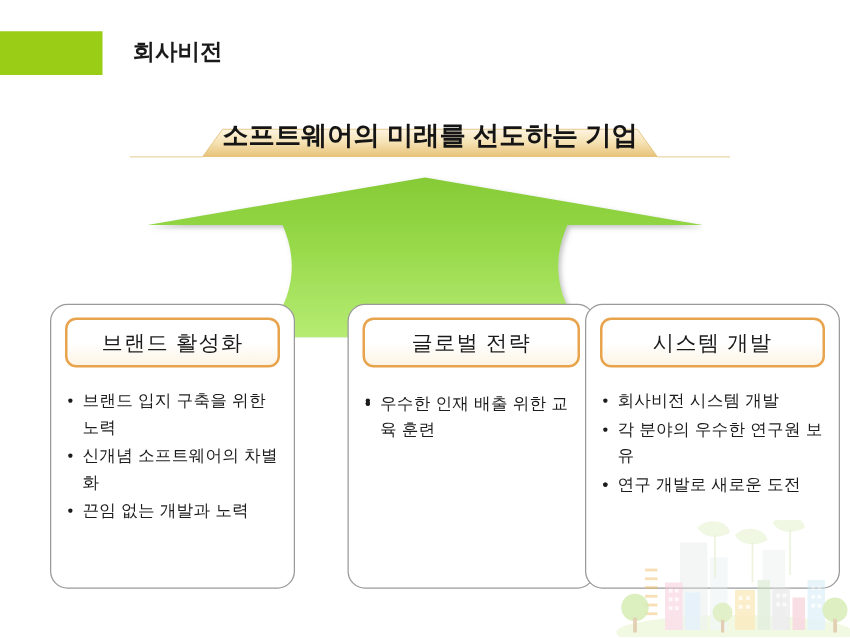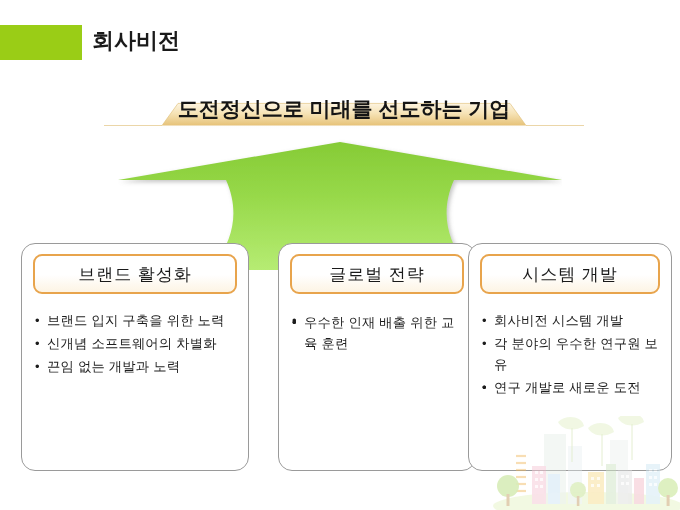--- a/index.html
+++ b/index.html
@@ -25,23 +25,23 @@
   #title-accent {
     position: absolute;
     left: 0;
     top: 25px;
     width: 82px;
     height: 35px;
     background: #9acd16;
   }
   #page-title {
     position: absolute;
-    left: 92px;
+    left: 106px;
     top: 22px;
-    font-size: 22px;
+    font-size: 18px;
     font-weight: bold;
     color: #1a1a1a;
     letter-spacing: 0px;
     line-height: 38px;
     white-space: nowrap;
   }
 
   
   #banner-wrap {
     position: absolute;
@@ -81,21 +81,21 @@
   
   .card {
     position: absolute;
     top: 243px;
     height: 228px;
     background: #ffffff;
     border: 1.4px solid #9a9a9a;
     border-radius: 14px;
     box-sizing: border-box;
   }
-  #card-1 { left: 21px;  width: 228px; padding-left: 35px; }
+  #card-1 { left: 40px;  width: 196px; padding-left: 35px; }
   #card-2 { left: 238px; width: 198px; margin-left: 40px; }
   #card-3 { left: 468px; width: 204px; }
 
   .card-header {
     position: absolute;
     left: 11px;
     right: 11px;
     top: 10px;
     height: 40px;
     border: 2px solid #e8a44c;
@@ -169,21 +169,21 @@
         </linearGradient>
         <linearGradient id="bannerShadow" x1="0" y1="0" x2="0" y2="1">
           <stop offset="0%" stop-color="#c9c9c9" stop-opacity="0.85"></stop>
           <stop offset="100%" stop-color="#ffffff" stop-opacity="0"></stop>
         </linearGradient>
       </defs>
       <polygon points="0,32 58,32 74,6 406,6 422,32 480,32 462,36 18,36" fill="url(#bannerShadow)"></polygon>
       <polygon points="0,30 58,30 74,4 406,4 422,30 480,30" fill="url(#bannerGrad)"></polygon>
       <polyline points="0,30 58,30 74,4 406,4 422,30 480,30" fill="none" stroke="#e0bf78" stroke-width="0.7"></polyline>
     </svg>
-    <div id="banner-text">도전정신으로 미래를 선도하는 기업</div>
+    <div id="banner-text">소프트웨어의 미래를 선도하는 기업</div>
   </div>
 
   <svg id="arrow" viewBox="0 0 444 132" preserveAspectRatio="none">
     <defs>
       <linearGradient id="arrowGrad" x1="0" y1="0" x2="0" y2="1">
         <stop offset="0%" stop-color="#86cb36"></stop>
         <stop offset="40%" stop-color="#96d848"></stop>
         <stop offset="100%" stop-color="#b6ec73"></stop>
       </linearGradient>
       <filter id="arrowShadow" x="-20%" y="-20%" width="150%" height="150%">

